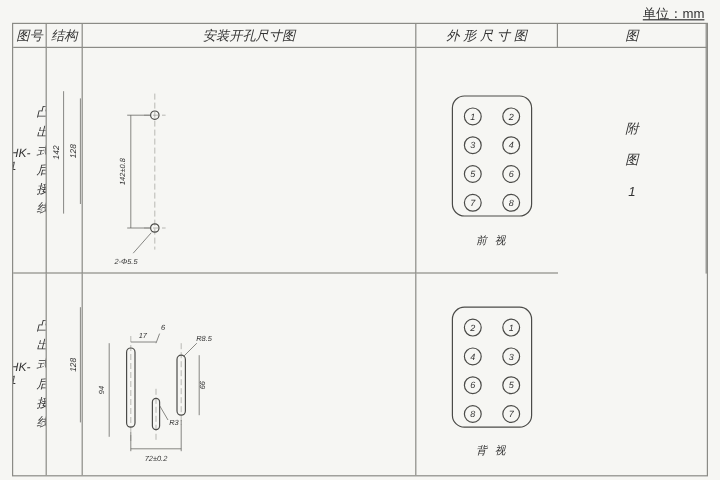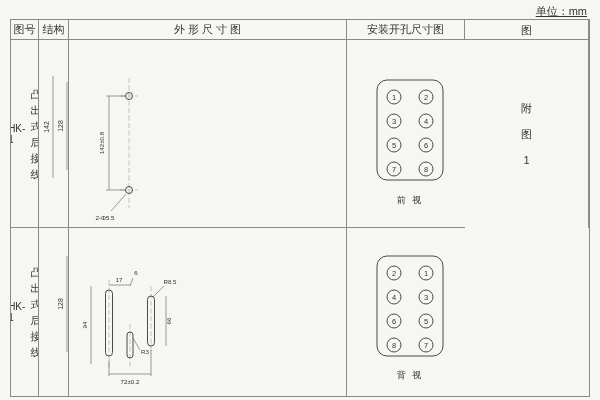--- a/index.html
+++ b/index.html
@@ -8,20 +8,21 @@
     background: #f6f6f3; color: #333;
     font-family: "Liberation Sans", "DejaVu Sans", sans-serif;
   }
   .unit { position: absolute; top: 4px; right: 13px; font-size: 11px; text-decoration: underline; }
   .tbl {
     position: absolute; left: 10px; top: 19px;
     display: grid;
     grid-template-columns: 28px 30px 278px 118px 124px;
     grid-template-rows: 20px 188px 168px;
     border: 1px solid #8b8b86;
+    font-style: italic;
   }
   .cell { border-right: 1px solid #8b8b86; border-bottom: 1px solid #8b8b86; position: relative; overflow: hidden; }
   .noR { border-right: none; }
   .noB { border-bottom: none; }
   .hcell { display: flex; align-items: center; justify-content: center; font-size: 11px; white-space: nowrap; }
   .figcell { display: flex; align-items: center; justify-content: center; }
   .vtext { width: 14px; word-break: break-all; text-align: center; font-size: 11px; line-height: 26px; }
   .structcell { display: flex; flex-direction: row; align-items: center; justify-content: center; gap: 5px; }
   .model { font-size: 10px; }
   .wiring { width: 14px; word-break: break-all; text-align: center; font-size: 10.5px; line-height: 16px; }
@@ -38,22 +39,22 @@
 </style>
 </head>
 <body>
 
 <div class="unit">单位：mm</div>
 
 <div class="tbl">
 
   <div class="cell hcell">图号</div>
   <div class="cell hcell">结构</div>
+  <div class="cell hcell">安装开孔尺寸图</div>
   <div class="cell hcell">外 形 尺 寸 图</div>
-  <div class="cell hcell">安装开孔尺寸图</div>
 
   <div class="cell figcell">
     <div class="vtext">附图1</div>
   </div>
   <div class="cell structcell">
     <div class="model">HK-1</div>
     <div class="wiring">凸出式后接线</div>
   </div>
 
   <div class="cell">

